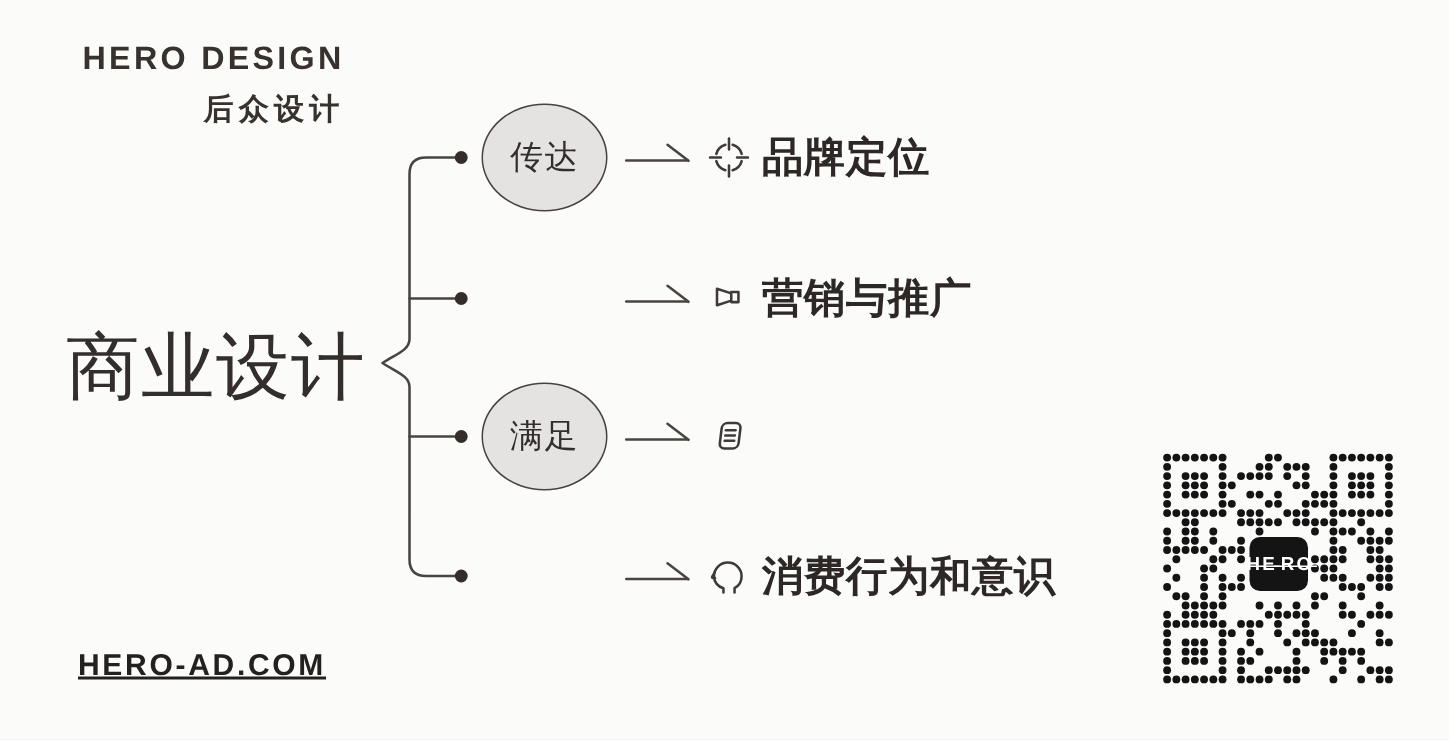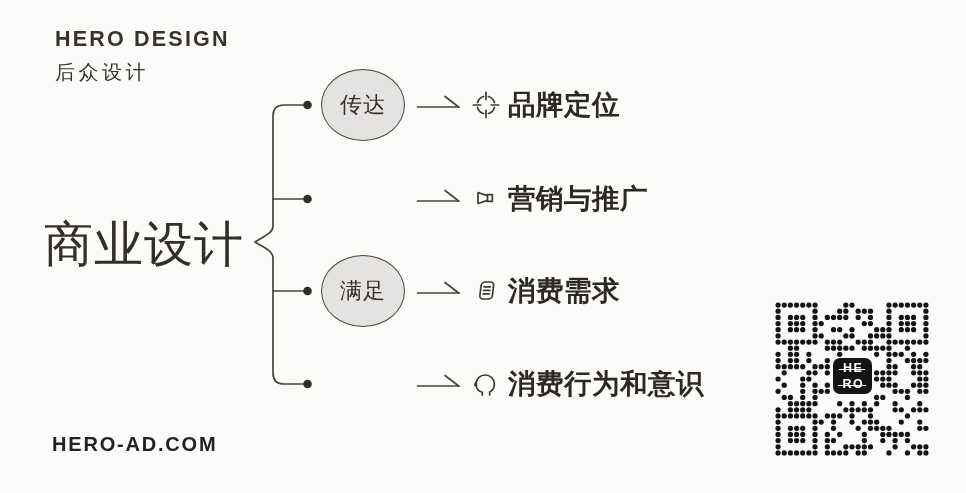--- a/index.html
+++ b/index.html
@@ -1,24 +1,25 @@
 <!DOCTYPE html>
 <html><head>
 <meta charset="utf-8">
 <style>
   html,body{margin:0;padding:0;background:#e9e9e9;}
   .canvas{
     position:relative;width:966px;height:493px;overflow:hidden;
     background:#fbfbfa;color:#38322f;
     font-family:"Liberation Sans",sans-serif;
+    text-align:right;
   }
   
   .brand{position:absolute;left:55px;top:27px;}
   .brand-en{font-size:21.5px;font-weight:600;letter-spacing:2.2px;color:#38322f;}
-  .brand-zh{font-size:20px;font-weight:400;letter-spacing:3.5px;margin-top:7px;color:#38322f;}
+  .brand-zh{font-size:20px;font-weight:700;letter-spacing:3.5px;margin-top:7px;color:#38322f;}
   
   .root-title{
     position:absolute;left:44px;top:212px;
     font-size:49px;font-weight:500;letter-spacing:1px;color:#332e2b;
   }
   
   .connectors{position:absolute;left:0;top:0;}
   
   .node-circle{
     position:absolute;left:321px;width:84px;height:72px;
@@ -32,29 +33,29 @@
   .row-icon svg{display:block;}
   
   .row-label{
     position:absolute;left:508px;height:36px;line-height:36px;
     font-size:27.5px;font-weight:700;letter-spacing:0.5px;color:#2d2825;
     white-space:nowrap;
   }
   
   .website{
     position:absolute;left:52px;top:433px;
-    font-size:20px;font-weight:700;letter-spacing:1.8px;color:#242020;
+    font-size:20px;font-weight:700;letter-spacing:1.8px;color:#242020;text-decoration:underline;
   }
   
   .qr{position:absolute;left:775px;top:302px;width:154px;height:154px;}
   .qr svg{position:absolute;left:0;top:0;}
   .qr-badge{
     position:absolute;left:58px;top:56px;width:39px;height:36px;
     background:#141414;border-radius:7px;
-    display:flex;flex-direction:column;align-items:center;justify-content:center;
+    display:flex;align-items:center;justify-content:center;
     gap:1px;
   }
   .qr-line{
     position:relative;color:#ffffff;font-size:12.5px;font-weight:700;
     letter-spacing:1.5px;line-height:1.2;padding-left:1.5px;
   }
   .qr-line::after{
     content:"";position:absolute;left:-3px;right:-2px;top:54%;height:1.4px;
     background:#141414;opacity:0; 
   }
@@ -134,21 +135,20 @@
   <span class="row-icon" style="top:276px">
     <svg width="30" height="30" viewBox="0 0 30 30" fill="none" stroke="#3f3a37" stroke-width="1.7" stroke-linecap="round" stroke-linejoin="round">
       <g transform="translate(15.7,14.5) skewX(-7) translate(-15.7,-14.5)">
         <rect x="9.5" y="6" width="12.5" height="17" rx="3.5"></rect>
         <line x1="12.5" y1="10.8" x2="18.9" y2="10.8"></line>
         <line x1="12.5" y1="14.3" x2="18.9" y2="14.3"></line>
         <line x1="12.5" y1="17.8" x2="18.9" y2="17.8"></line>
       </g>
     </svg>
   </span>
-  <div class="row-label" style="top:273px">消费需求</div>
 
   <span class="row-icon" style="top:369px">
     <svg width="30" height="30" viewBox="0 0 30 30" fill="none" stroke="#3f3a37" stroke-width="1.7" stroke-linecap="round" stroke-linejoin="round">
       <path d="M11.3,26 L11.3,23.2 C7.6,22.2 5,19 5,15.2 C5,10.1 9.1,6 14.2,6
                C19.3,6 23.4,10.1 23.4,15.2 C23.4,18.6 21.5,21.6 18.7,23.1 L18.7,26"></path>
       <path d="M5.5,12.6 L3.8,15.4 C3.55,15.8 3.85,16.35 4.35,16.35 L5.7,16.35"></path>
     </svg>
   </span>
   <div class="row-label" style="top:366px">消费行为和意识</div>
 

